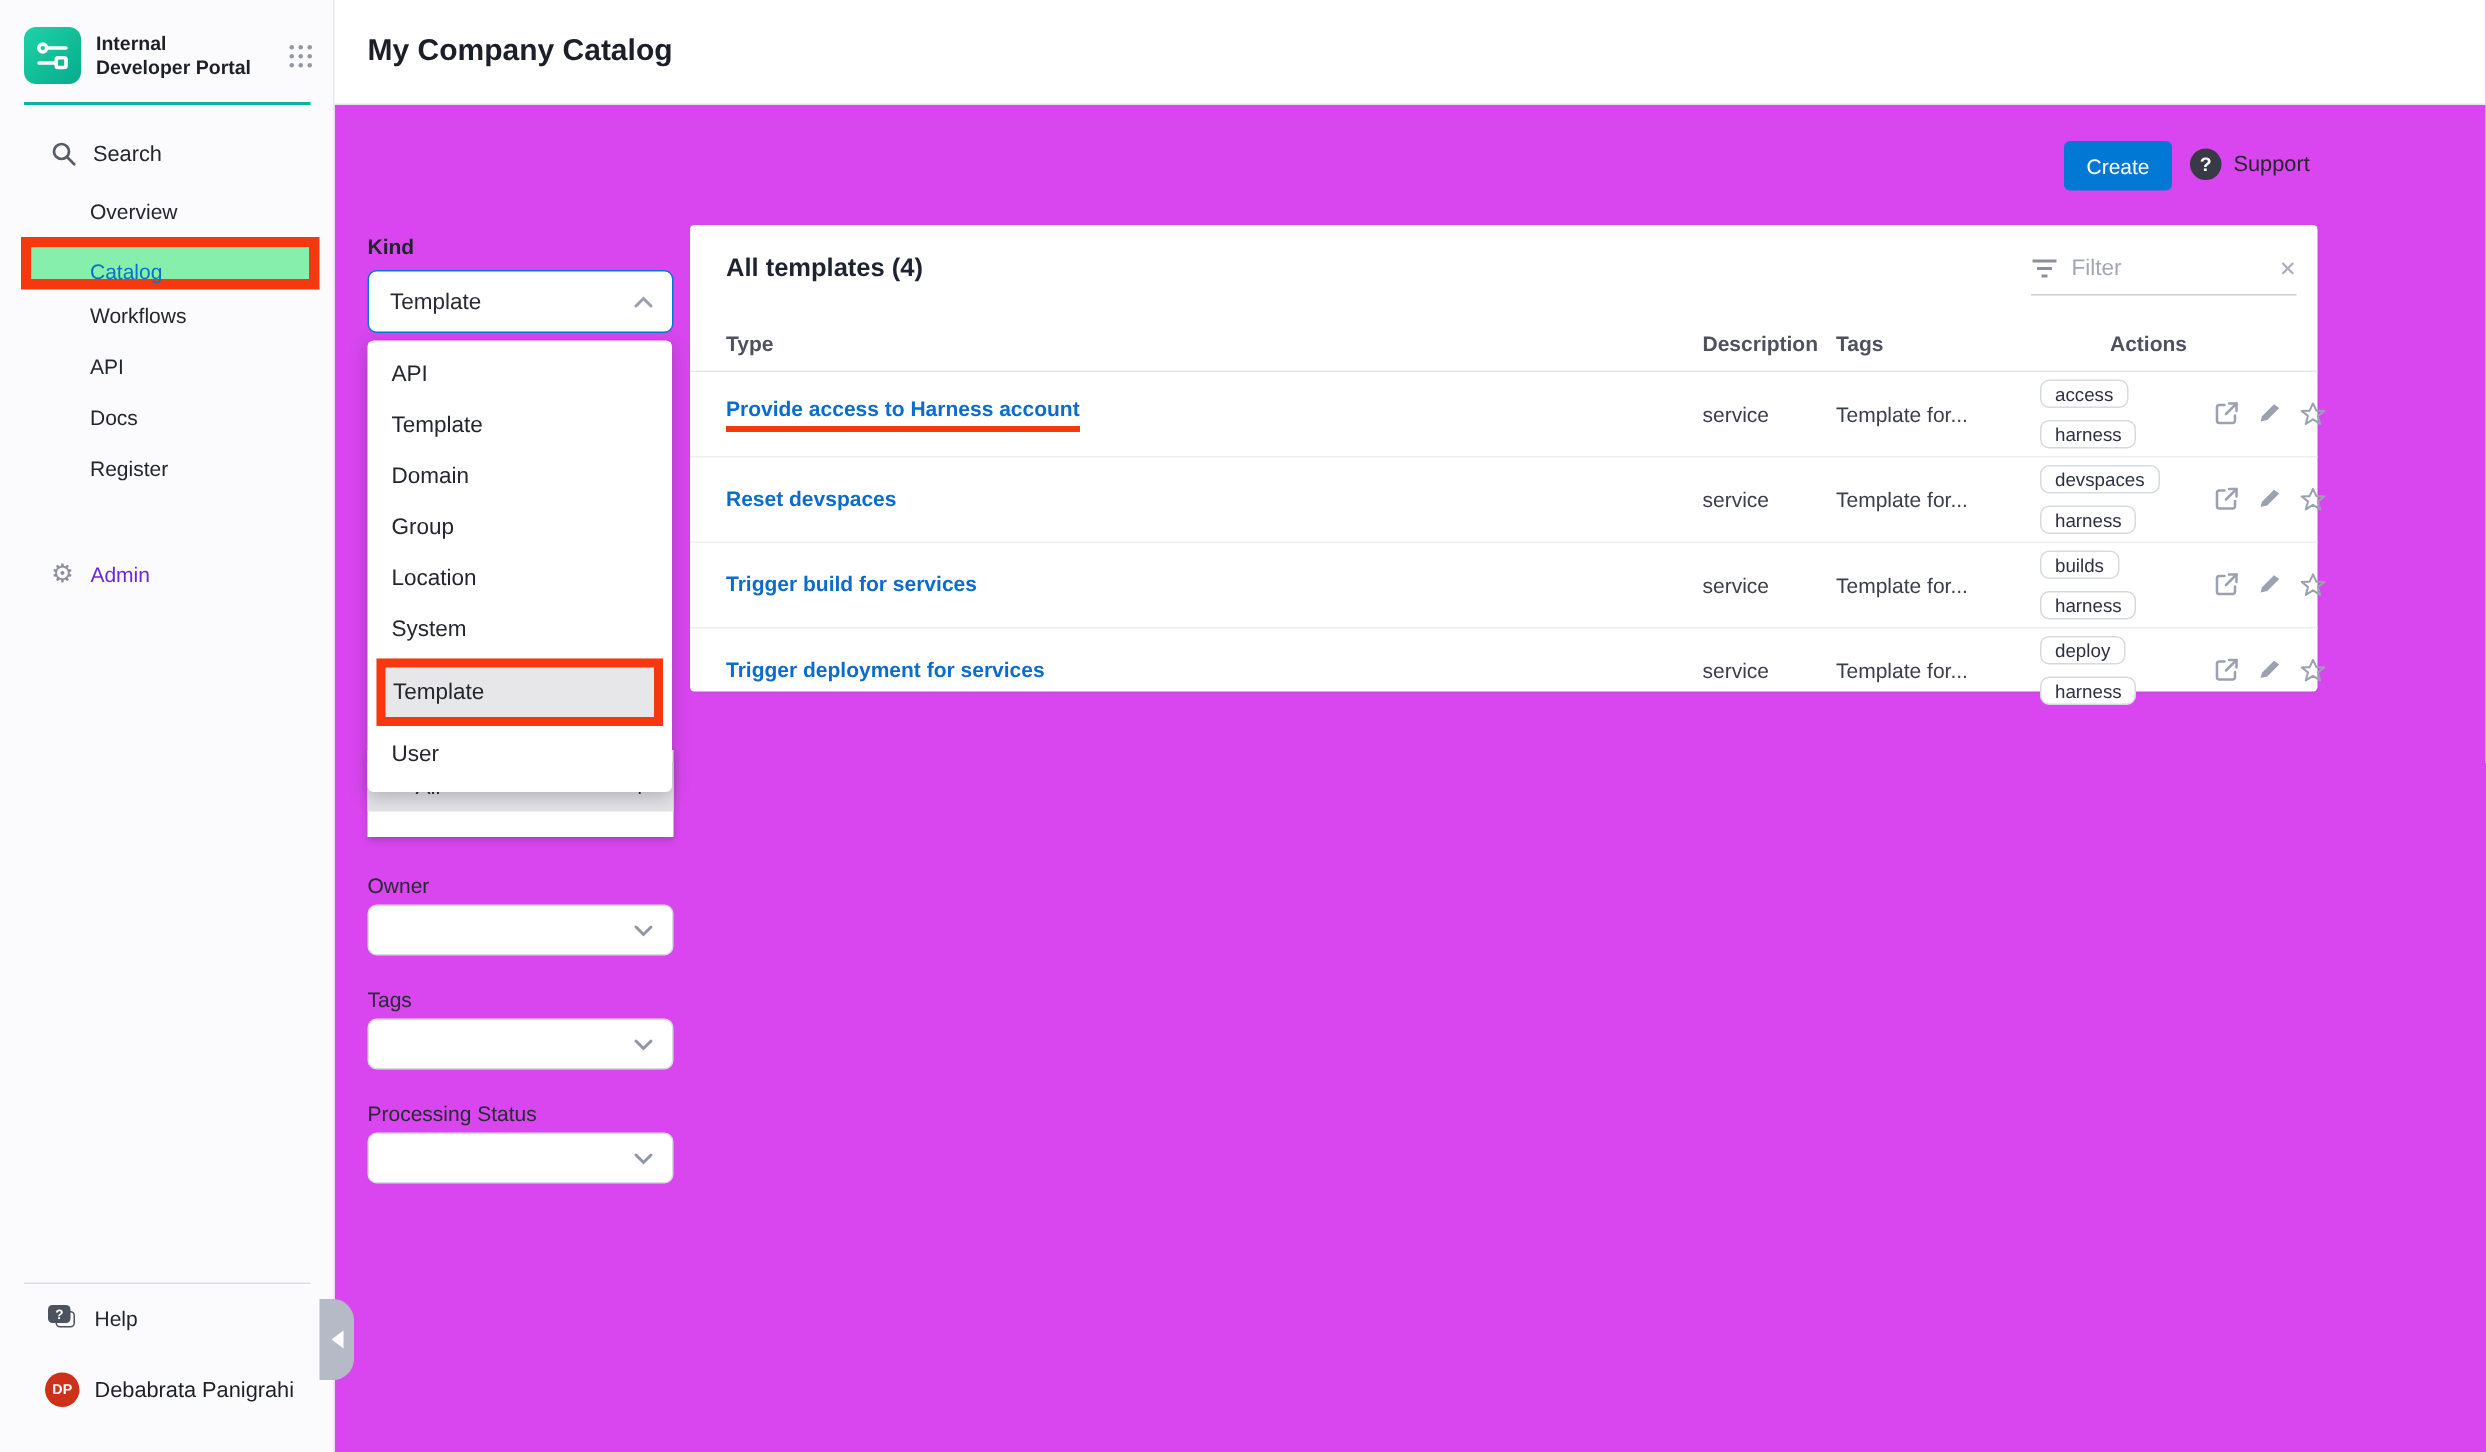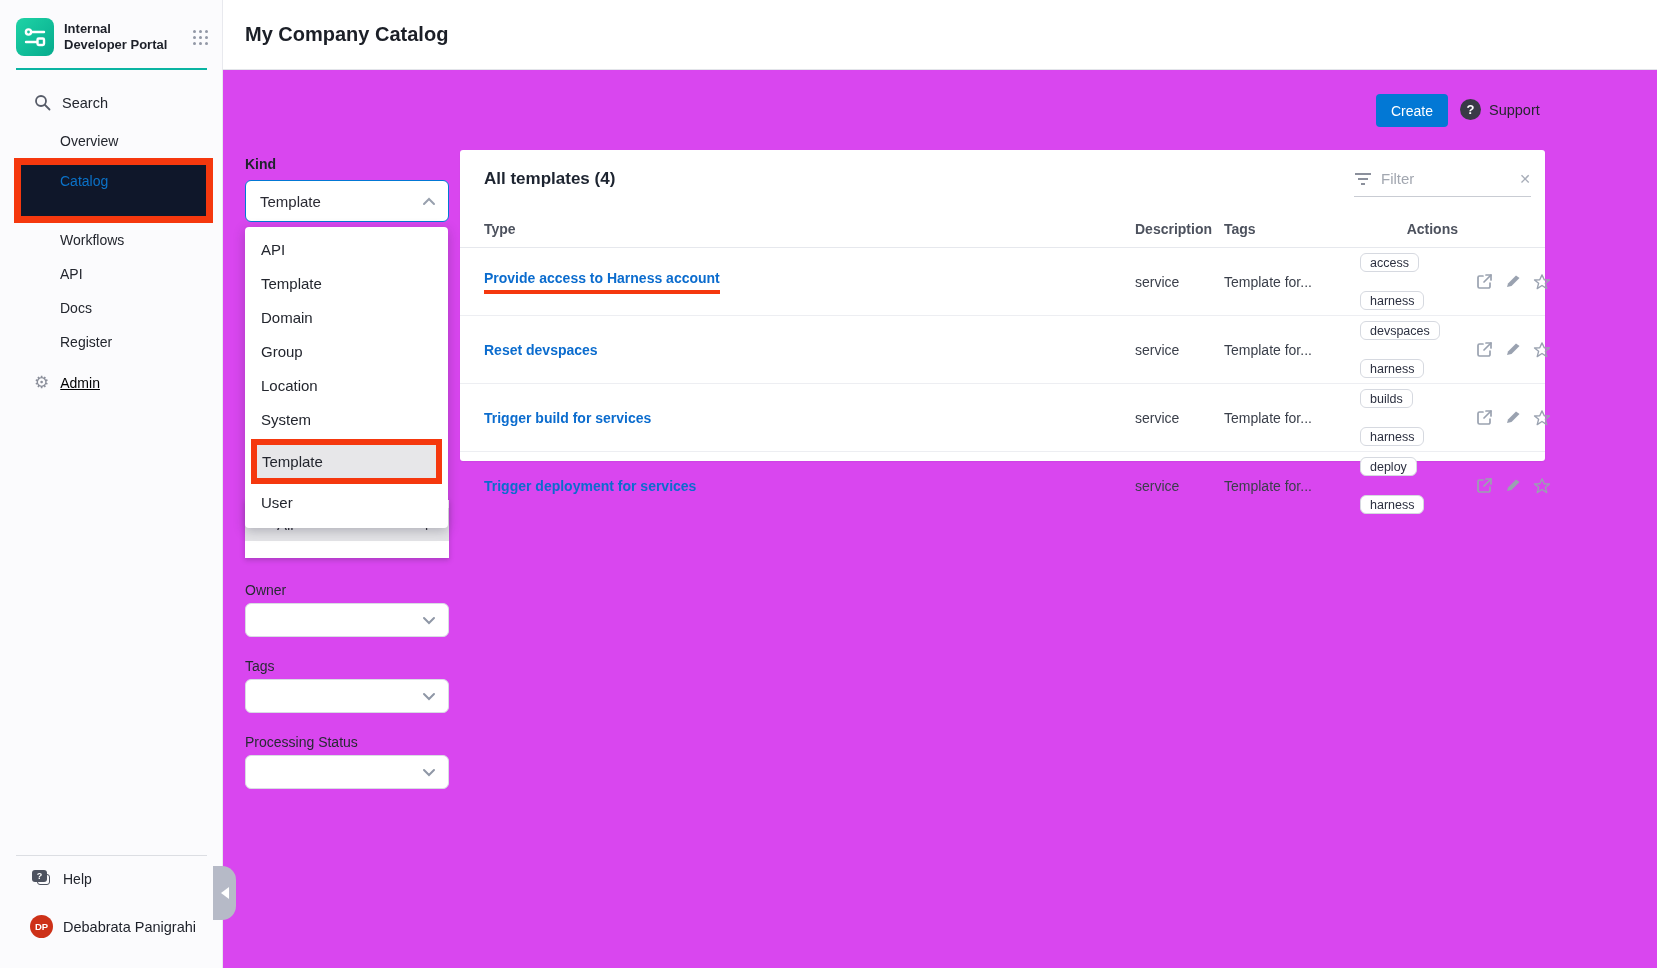--- a/index.html
+++ b/index.html
@@ -15,24 +15,24 @@
                 background:linear-gradient(135deg,#1fd3a6,#05ab8d); display:flex; align-items:center; justify-content:center; }
   .logo-title { margin-left:10px; width:112px; font-size:13px; font-weight:bold; color:#1d2029; line-height:16px; padding-top:3px; }
   .grid-icon { margin-left:auto; margin-top:12px; width:17px; display:grid; grid-template-columns:repeat(3,3px); gap:3px; cursor:pointer; }
   .grid-icon i { width:3px; height:3px; border-radius:50%; background:#9298a6; }
   .teal-rule { position:absolute; left:16px; top:68px; width:191px; height:2px; background:var(--teal); }
   .search-row { position:absolute; left:34px; top:94px; display:flex; align-items:center; gap:11px; cursor:pointer; }
   .search-row span { font-size:14.5px; color:#23262e; }
   .nav { position:absolute; left:0; top:124px; width:223px; }
   .nav-item { height:34px; line-height:34px; padding-left:60px; font-size:14px; color:#23262e; cursor:pointer; }
   .nav-annotation { border:7px solid var(--annotation); margin:0 10px 0 14px; }
-  .nav-item.active { height:51px; line-height:33px; background:#0f172a; color:#0b72c8; padding-left:39px; }
+  .nav-item.active { height:21px; line-height:33px; background:#86efac; color:#0b72c8; padding-left:39px; }
   .admin-row { position:absolute; left:34px; top:372px; display:flex; align-items:center; gap:11px; cursor:pointer; }
   .admin-row .gear { font-size:17px; color:#8b8f9b; }
-  .admin-row span.lbl { font-size:14px; color:#000000;text-decoration:underline; }
+  .admin-row span.lbl { font-size:14px; color:#6d28d9; }
   .side-divider { position:absolute; left:16px; top:855px; width:191px; height:1px; background:#dcdee3; }
   .help-row { position:absolute; left:32px; top:870px; display:flex; align-items:center; gap:11px; cursor:pointer; }
   .help-row span.lbl { font-size:14px; color:#23262e; }
   .bubble { position:relative; width:20px; height:18px; }
   .bubble .b1 { position:absolute; left:0; top:0; width:15px; height:12px; background:#4d525f; border-radius:3px;
                 color:#fff; font-size:9px; font-weight:bold; text-align:center; line-height:12px; }
   .bubble .b2 { position:absolute; left:5px; top:4px; width:13px; height:11px; border:1.5px solid #4d525f; border-radius:3px; background:transparent; }
   .user-row { position:absolute; left:30px; top:915px; display:flex; align-items:center; gap:10px; cursor:pointer; }
   .avatar { width:23px; height:23px; border-radius:50%; background:var(--avatar); color:#fff; font-size:9.5px; font-weight:bold;
             display:flex; align-items:center; justify-content:center; }
@@ -90,21 +90,21 @@
   .thead, .trow { display:grid; grid-template-columns:651px 89px 136px 116px 1fr; align-items:center; padding-left:24px; }
   .thead { position:absolute; left:0; top:60px; right:0; height:38px; border-bottom:1px solid #e6e8ed; }
   .thead span { font-size:14px; font-weight:bold; color:#4d525e; }
   .thead span.col-actions { text-align:right; padding-right:18px; }
   .tbody { position:absolute; left:0; top:98px; right:0; }
   .trow { min-height:53px; border-bottom:1px solid #edeef2; }
   .trow:last-child { border-bottom:none; }
   .name-link { font-size:14px; font-weight:bold; color:var(--link); text-decoration:none; display:inline-block; cursor:pointer; }
   .name-link.annotated-underline { border-bottom:4px solid var(--annotation); padding-bottom:4px; }
   .cell-type, .cell-desc { font-size:14px; color:#3a3f4a; }
-  .cell-tags { display:flex; flex-direction:column; align-items:flex-start; gap:19px; padding:5px 0; }
+  .cell-tags { display:flex; flex-direction:column; align-items:flex-start; gap:8px; padding:5px 0; }
   .chip { font-size:12.5px; color:#2c3040; background:#fff; border:1px solid #d6d9e0; border-radius:6px; padding:1.5px 9px; }
   .cell-actions { display:flex; justify-content:flex-end; gap:12px; padding-right:12px; }
   .cell-actions svg { cursor:pointer; }
 </style>
 </head>
 <body>
 
 <div class="app">
 
   <aside class="sidebar">

